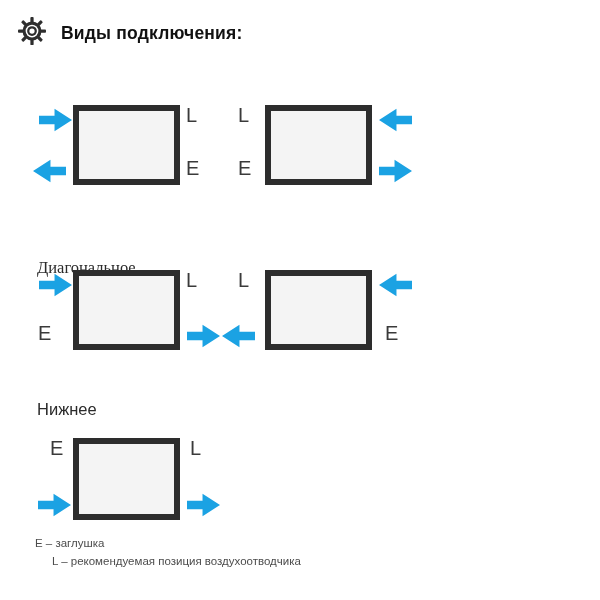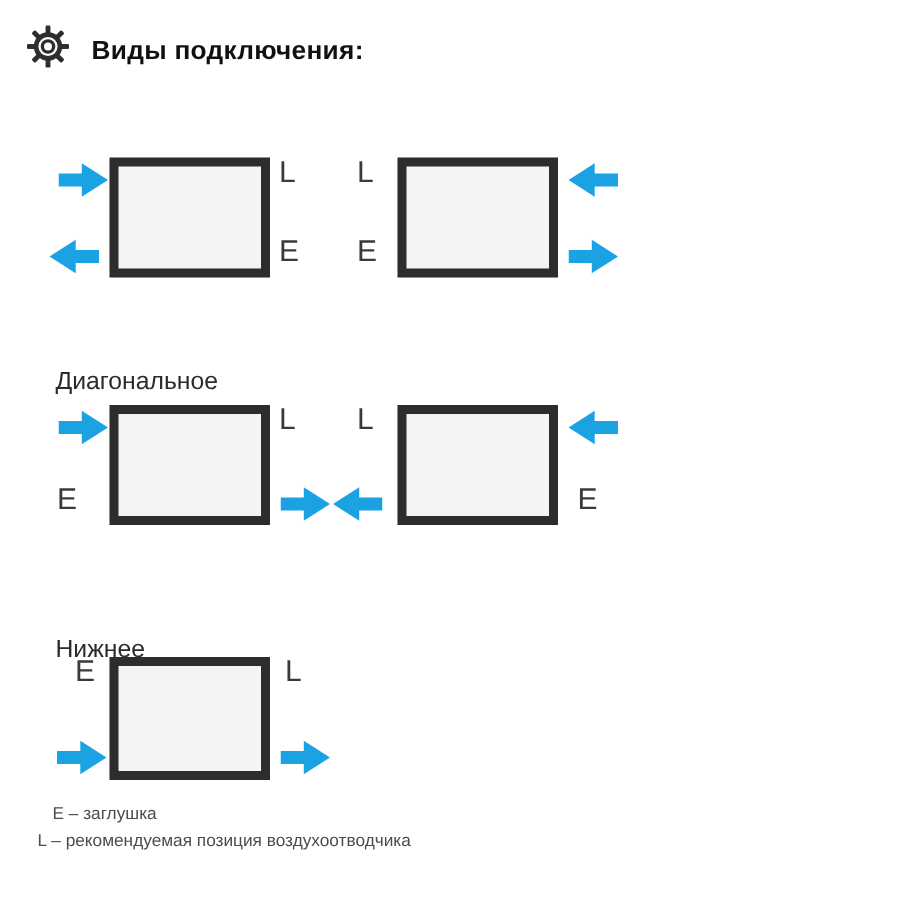--- a/index.html
+++ b/index.html
@@ -67,21 +67,21 @@
     <svg viewBox="0 0 34 24" width="33" height="24" fill="currentColor">
         <polygon points="34,7.5 18,7.5 18,0.5 0,12 18,23.5 18,16.5 34,16.5"></polygon>
       </svg>
   </span>
   <span class="abs arrow" style="left:379px;top:159px;">
     <svg viewBox="0 0 34 24" width="33" height="24" fill="currentColor">
         <polygon points="0,7.5 16,7.5 16,0.5 34,12 16,23.5 16,16.5 0,16.5"></polygon>
       </svg>
   </span>
 
-  <div class="abs section-label" style="left:37px;top:245px;">Диагональное</div>
+  <div class="abs section-label" style="left:37px;top:258px;font-family:Liberation Serif, serif;">Диагональное</div>
 
   <span class="abs arrow" style="left:39px;top:273px;">
     <svg viewBox="0 0 34 24" width="33" height="24" fill="currentColor">
         <polygon points="0,7.5 16,7.5 16,0.5 34,12 16,23.5 16,16.5 0,16.5"></polygon>
       </svg>
   </span>
   <div class="abs box" style="left:73px;top:270px;"></div>
   <div class="abs corner" style="left:186px;top:268px;">L</div>
   <div class="abs corner" style="left:38px;top:321px;">E</div>
   <span class="abs arrow" style="left:187px;top:324px;">
@@ -97,32 +97,32 @@
       </svg>
   </span>
   <div class="abs box" style="left:265px;top:270px;"></div>
   <span class="abs arrow" style="left:379px;top:273px;">
     <svg viewBox="0 0 34 24" width="33" height="24" fill="currentColor">
         <polygon points="34,7.5 18,7.5 18,0.5 0,12 18,23.5 18,16.5 34,16.5"></polygon>
       </svg>
   </span>
   <div class="abs corner" style="left:385px;top:321px;">E</div>
 
-  <div class="abs section-label" style="left:37px;top:424px;">Нижнее</div>
+  <div class="abs section-label" style="left:37px;top:400px;">Нижнее</div>
 
   <div class="abs corner" style="left:50px;top:436px;">E</div>
   <div class="abs corner" style="left:190px;top:436px;">L</div>
   <div class="abs box tall" style="left:73px;top:438px;"></div>
   <span class="abs arrow" style="left:38px;top:493px;">
     <svg viewBox="0 0 34 24" width="33" height="24" fill="currentColor">
         <polygon points="0,7.5 16,7.5 16,0.5 34,12 16,23.5 16,16.5 0,16.5"></polygon>
       </svg>
   </span>
   <span class="abs arrow" style="left:187px;top:493px;">
     <svg viewBox="0 0 34 24" width="33" height="24" fill="currentColor">
         <polygon points="0,7.5 16,7.5 16,0.5 34,12 16,23.5 16,16.5 0,16.5"></polygon>
       </svg>
   </span>
 
-  <div class="abs legend-line" style="left:25px;top:554px;">L – рекомендуемая позиция воздухоотводчика</div>
+  <div class="abs legend-line" style="left:52px;top:554px;">L – рекомендуемая позиция воздухоотводчика</div>
   <div class="abs legend-line" style="left:35px;top:536px;">E – заглушка</div>
 
 </div>
 
 </body></html>

